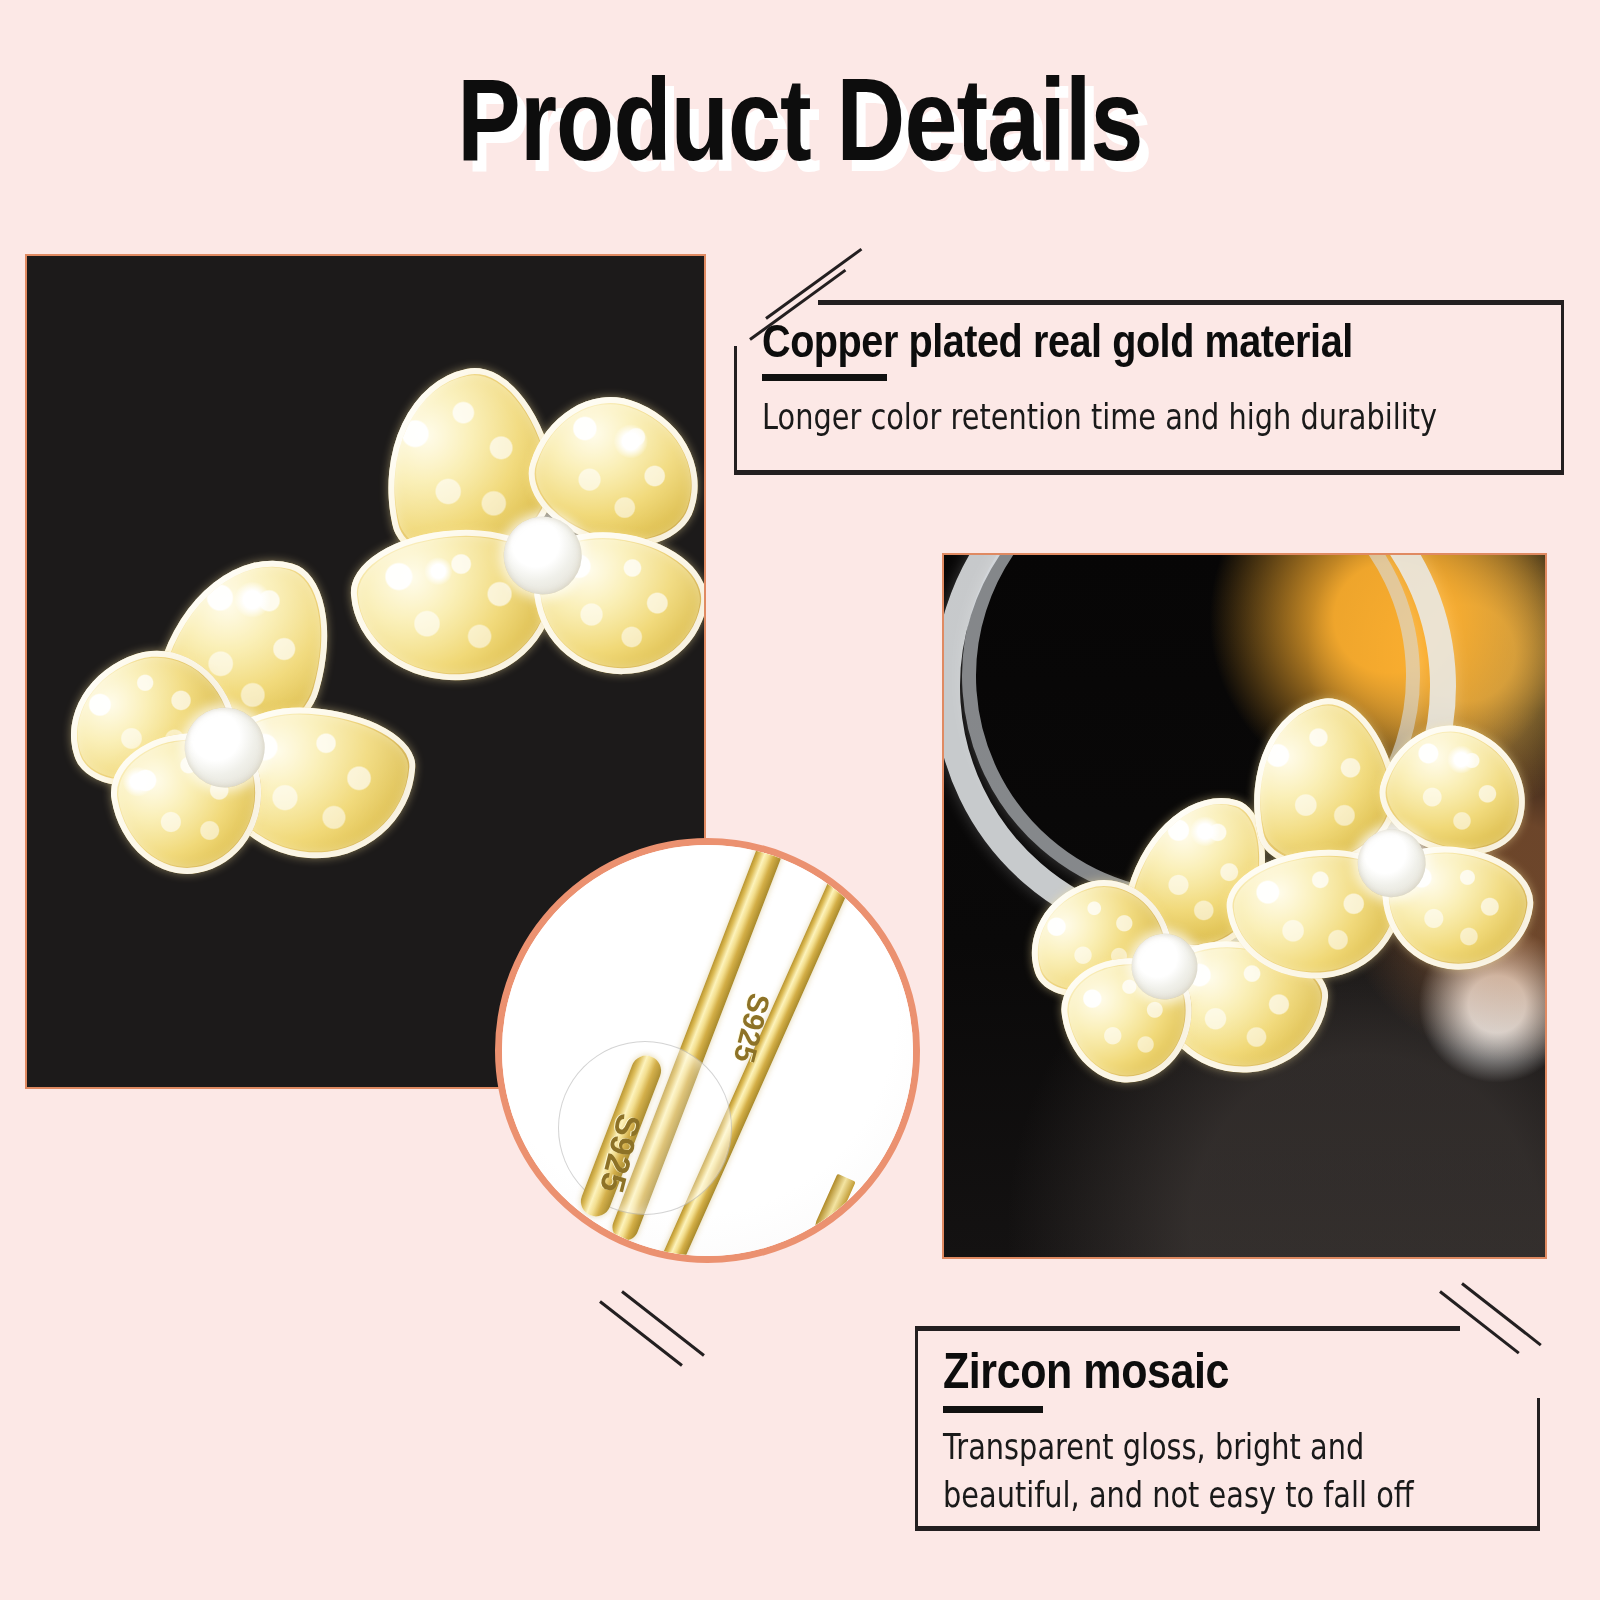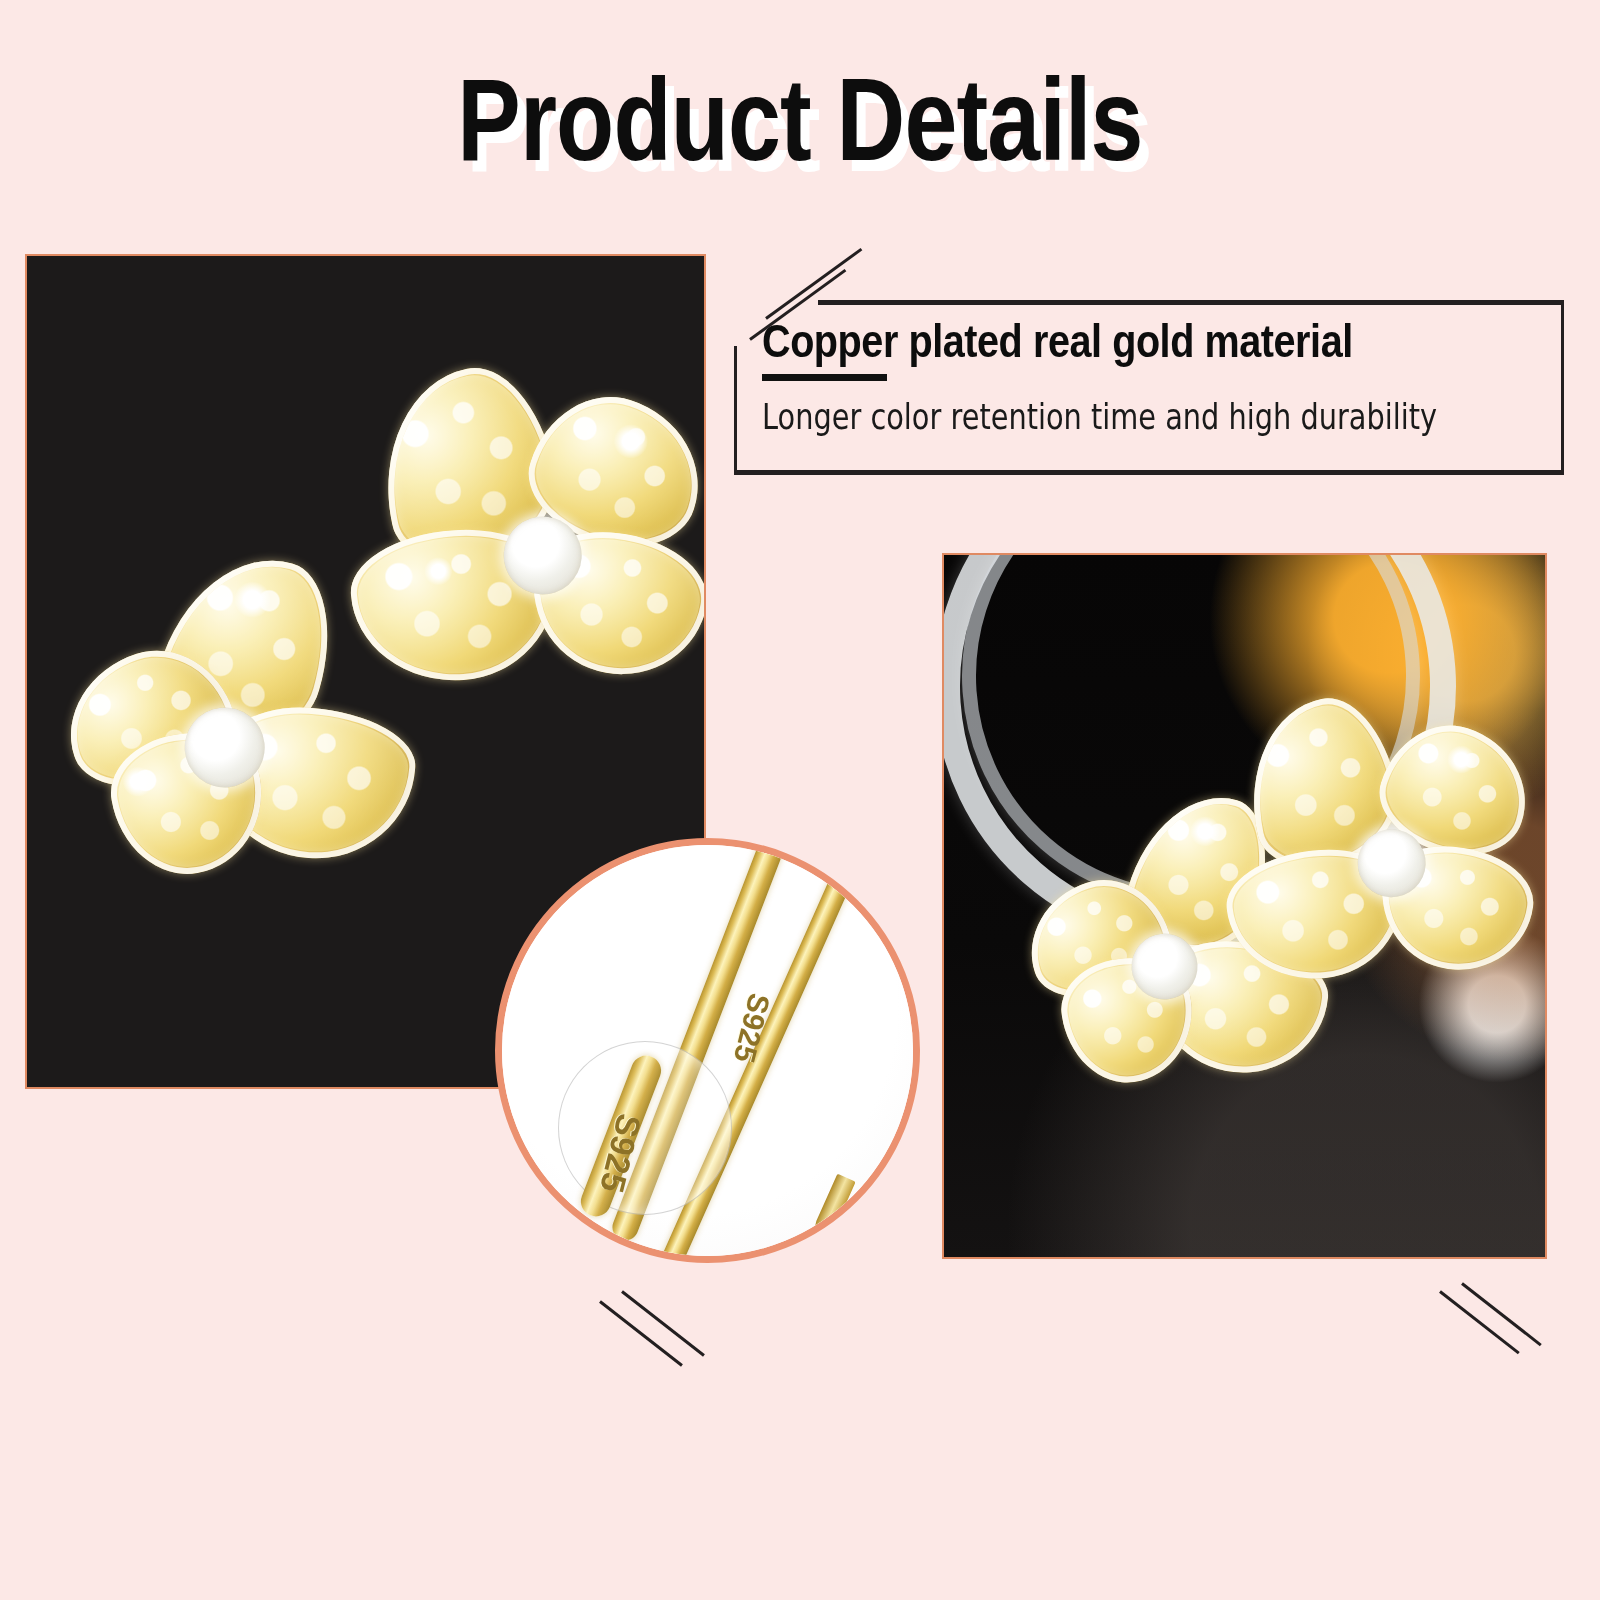--- a/index.html
+++ b/index.html
@@ -293,17 +293,28 @@
     <div class="subline" style="left:28px; top:96px; font-size:36px;">Longer color retention time and high durability</div>
   </div>
 
   <div class="slash" style="left:750px; top:338px; width:118px; transform:rotate(-36deg);"></div>
   <div class="slash" style="left:766px; top:317px; width:118px; transform:rotate(-36deg);"></div>
 
 
   <div class="slash" style="left:600px; top:1300px; width:104px; transform:rotate(38deg);"></div>
   <div class="slash" style="left:622px; top:1290px; width:104px; transform:rotate(38deg);"></div>
 
+  <div class="callout" style="left:915px; top:1326px; width:625px; height:205px;">
+    <div class="bar" style="left:0; top:0; width:545px; height:5px;"></div>
+    <div class="bar" style="left:0; top:0; width:3px; height:205px;"></div>
+    <div class="bar" style="left:0; bottom:0; width:625px; height:5px;"></div>
+    <div class="bar" style="right:0; top:72px; width:3px; height:133px;"></div>
+
+    <div class="headline" style="left:28px; top:16px; font-size:50px;">Zircon mosaic</div>
+    <div class="hl-underline" style="left:28px; top:80px; width:100px;"></div>
+    <div class="subline" style="left:28px; top:100px; font-size:36px;">Transparent gloss, bright and</div>
+    <div class="subline" style="left:28px; top:148px; font-size:36px;">beautiful, and not easy to fall off</div>
+  </div>
 
   <div class="slash" style="left:1440px; top:1290px; width:100px; transform:rotate(38deg);"></div>
   <div class="slash" style="left:1462px; top:1282px; width:100px; transform:rotate(38deg);"></div>
 
 </div>
 
 </body></html>

